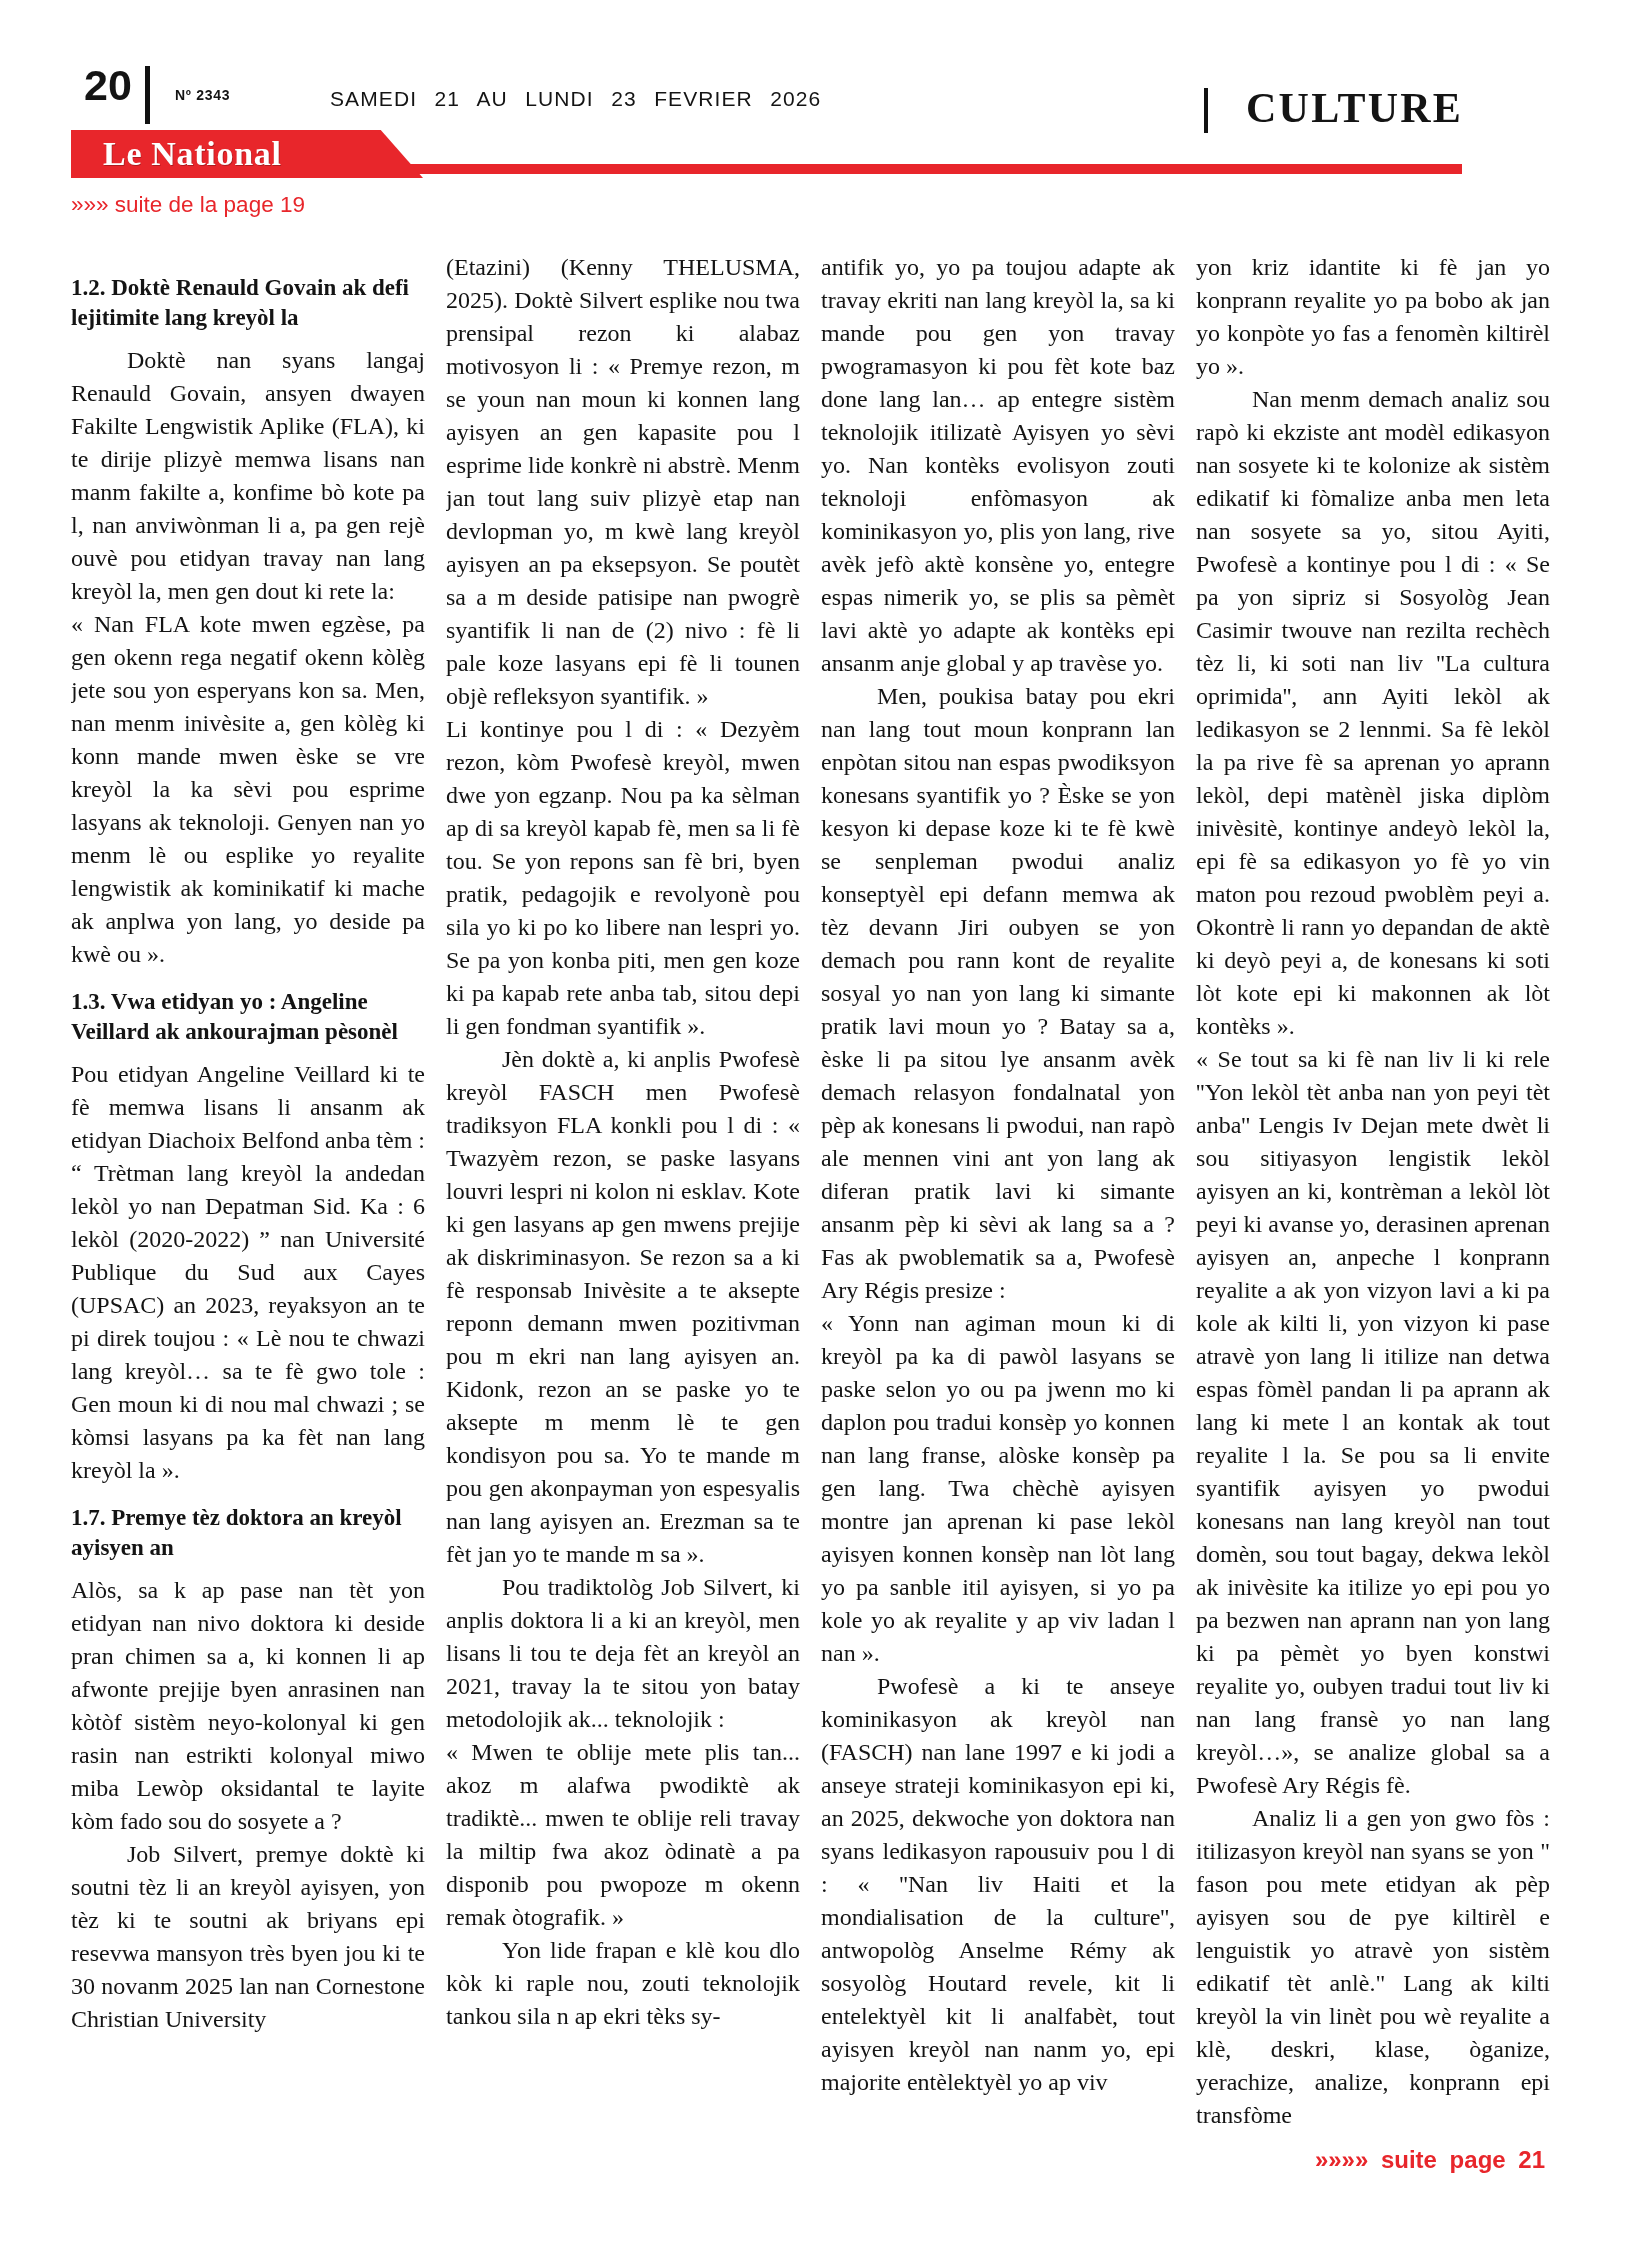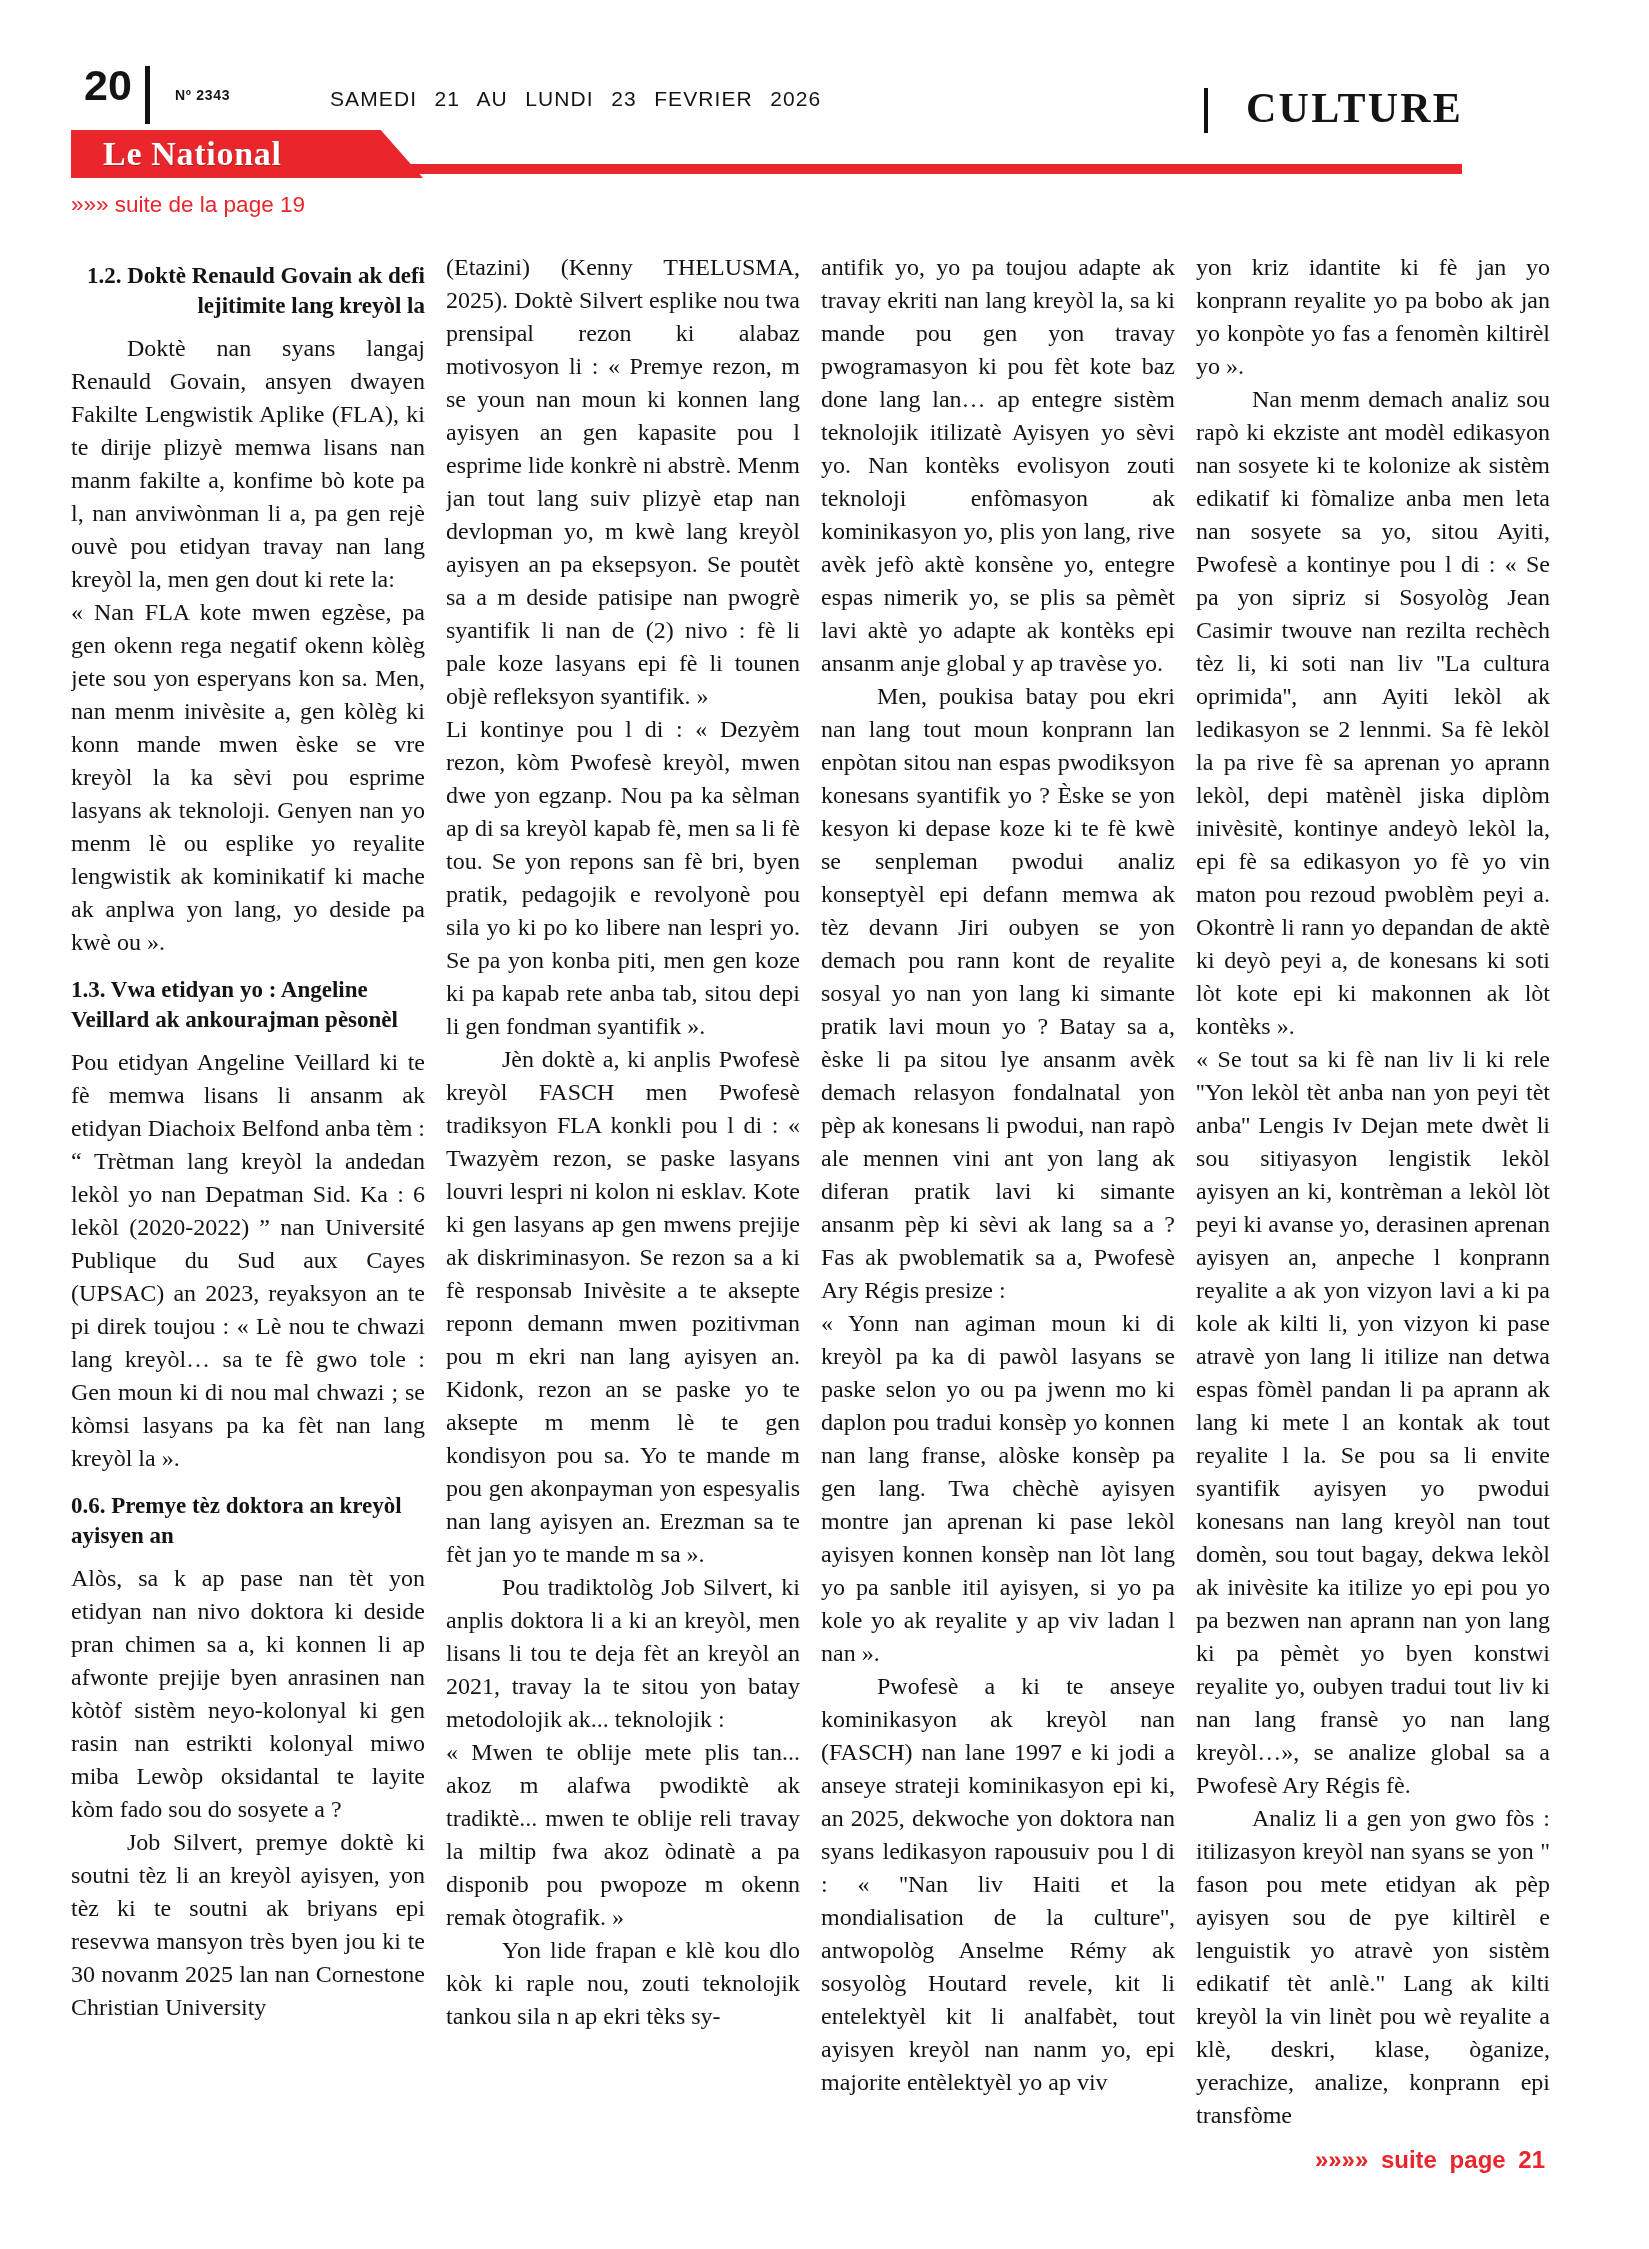--- a/index.html
+++ b/index.html
@@ -86,21 +86,21 @@
     text-align:justify;
     margin:0;
   }
   .bpi{ text-indent:56px; }
   .bh{
     font-size:23px; line-height:30px;
     font-weight:bold;
     margin:16.5px 0 10.5px 0;
     text-align:left;
   }
-  .col > .bh:first-child{ margin-top:14px;text-align:right; }
+  .col > .bh:first-child{ margin-top:26px; }
   .col > .bp:first-child{ margin-top:4px; }
 </style>
 </head>
 <body>
 
 <div class="pageno">
   <span>20</span>
   <span class="vbar"></span>
 </div>
 
@@ -119,21 +119,21 @@
 
 <div class="suite-top">»»» suite de la page 19</div>
 
 <div class="cols">
   <div class="col">
       <div class="bh">1.2. Doktè Renauld Govain ak defi lejitimite lang kreyòl la</div>
       <div class="bp bpi">Doktè nan syans langaj Renauld Govain, ansyen dwayen Fakilte Lengwistik Aplike (FLA), ki te dirije plizyè memwa lisans nan manm fakilte a, konfime bò kote pa l, nan anviwònman li a, pa gen rejè ouvè pou etidyan travay nan lang kreyòl la, men gen dout ki rete la:</div>
       <div class="bp">« Nan FLA kote mwen egzèse, pa gen okenn rega negatif okenn kòlèg jete sou yon esperyans kon sa. Men, nan menm inivèsite a, gen kòlèg ki konn mande mwen èske se vre kreyòl la ka sèvi pou esprime lasyans ak teknoloji. Genyen nan yo menm lè ou esplike yo reyalite lengwistik ak kominikatif ki mache ak anplwa yon lang, yo deside pa kwè ou ».</div>
       <div class="bh">1.3. Vwa etidyan yo : Angeline Veillard ak ankourajman pèsonèl</div>
       <div class="bp">Pou etidyan Angeline Veillard ki te fè memwa lisans li ansanm ak etidyan Diachoix Belfond anba tèm : “ Trètman lang kreyòl la andedan lekòl yo nan Depatman Sid. Ka : 6 lekòl (2020-2022) ” nan Université Publique du Sud aux Cayes (UPSAC) an 2023, reyaksyon an te pi direk toujou : « Lè nou te chwazi lang kreyòl… sa te fè gwo tole : Gen moun ki di nou mal chwazi ; se kòmsi lasyans pa ka fèt nan lang kreyòl la ».</div>
-      <div class="bh">0.6. Premye tèz doktora an kreyòl ayisyen an</div>
+      <div class="bh">1.7. Premye tèz doktora an kreyòl ayisyen an</div>
       <div class="bp"> Alòs, sa k ap pase nan tèt yon etidyan nan nivo doktora ki deside pran chimen sa a, ki konnen li ap afwonte prejije byen anrasinen nan kòtòf sistèm neyo-kolonyal ki gen rasin nan estrikti kolonyal miwo miba Lewòp oksidantal te layite kòm fado sou do sosyete a ?</div>
       <div class="bp bpi">Job Silvert, premye doktè ki soutni tèz li an kreyòl ayisyen, yon tèz ki te soutni ak briyans epi resevwa mansyon très byen jou ki te 30 novanm 2025 lan nan Cornestone Christian University</div>
     </div>
   <div class="col">
       <div class="bp">(Etazini) (Kenny THELUSMA, 2025). Doktè Silvert esplike nou twa prensipal rezon ki alabaz motivosyon li : « Premye rezon, m se youn nan moun ki konnen lang ayisyen an gen kapasite pou l esprime lide konkrè ni abstrè. Menm jan tout lang suiv plizyè etap nan devlopman yo, m kwè lang kreyòl ayisyen an pa eksepsyon. Se poutèt sa a m deside patisipe nan pwogrè syantifik li nan de (2) nivo : fè li pale koze lasyans epi fè li tounen objè refleksyon syantifik. »</div>
       <div class="bp">Li kontinye pou l di : « Dezyèm rezon, kòm Pwofesè kreyòl, mwen dwe yon egzanp. Nou pa ka sèlman ap di sa kreyòl kapab fè, men sa li fè tou. Se yon repons san fè bri, byen pratik, pedagojik e revolyonè pou sila yo ki po ko libere nan lespri yo. Se pa yon konba piti, men gen koze ki pa kapab rete anba tab, sitou depi li gen fondman syantifik ».</div>
       <div class="bp bpi">Jèn doktè a, ki anplis Pwofesè kreyòl FASCH men Pwofesè tradiksyon FLA konkli pou l di : « Twazyèm rezon, se paske lasyans louvri lespri ni kolon ni esklav. Kote ki gen lasyans ap gen mwens prejije ak diskriminasyon. Se rezon sa a ki fè responsab Inivèsite a te aksepte reponn demann mwen pozitivman pou m ekri nan lang ayisyen an. Kidonk, rezon an se paske yo te aksepte m menm lè te gen kondisyon pou sa. Yo te mande m pou gen akonpayman yon espesyalis nan lang ayisyen an. Erezman sa te fèt jan yo te mande m sa ».</div>
       <div class="bp bpi">Pou tradiktològ Job Silvert, ki anplis doktora li a ki an kreyòl, men lisans li tou te deja fèt an kreyòl an 2021, travay la te sitou yon batay metodolojik ak... teknolojik :</div>
       <div class="bp">« Mwen te oblije mete plis tan... akoz m alafwa pwodiktè ak tradiktè... mwen te oblije reli travay la miltip fwa akoz òdinatè a pa disponib pou pwopoze m okenn remak òtografik. »</div>
       <div class="bp bpi">Yon lide frapan e klè kou dlo kòk ki raple nou, zouti teknolojik tankou sila n ap ekri tèks sy-</div>

